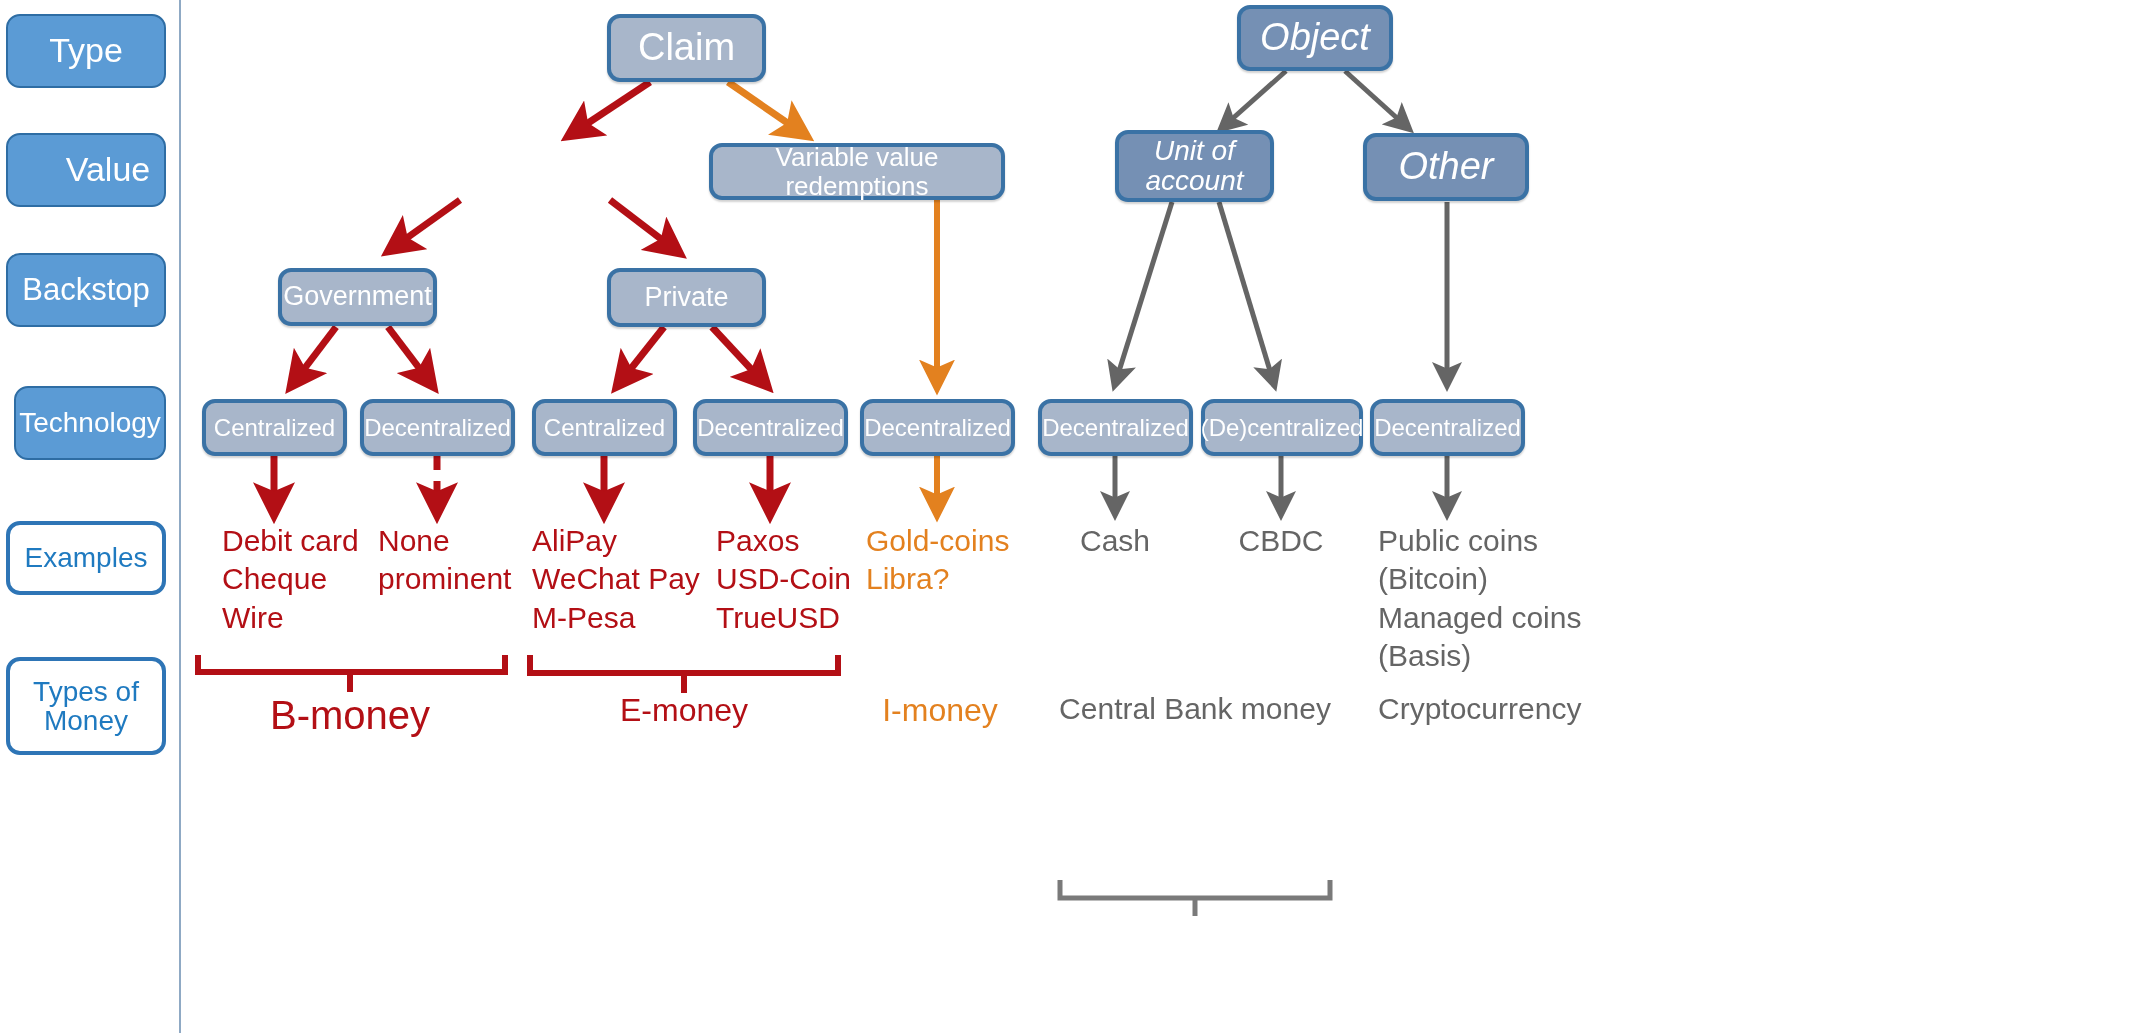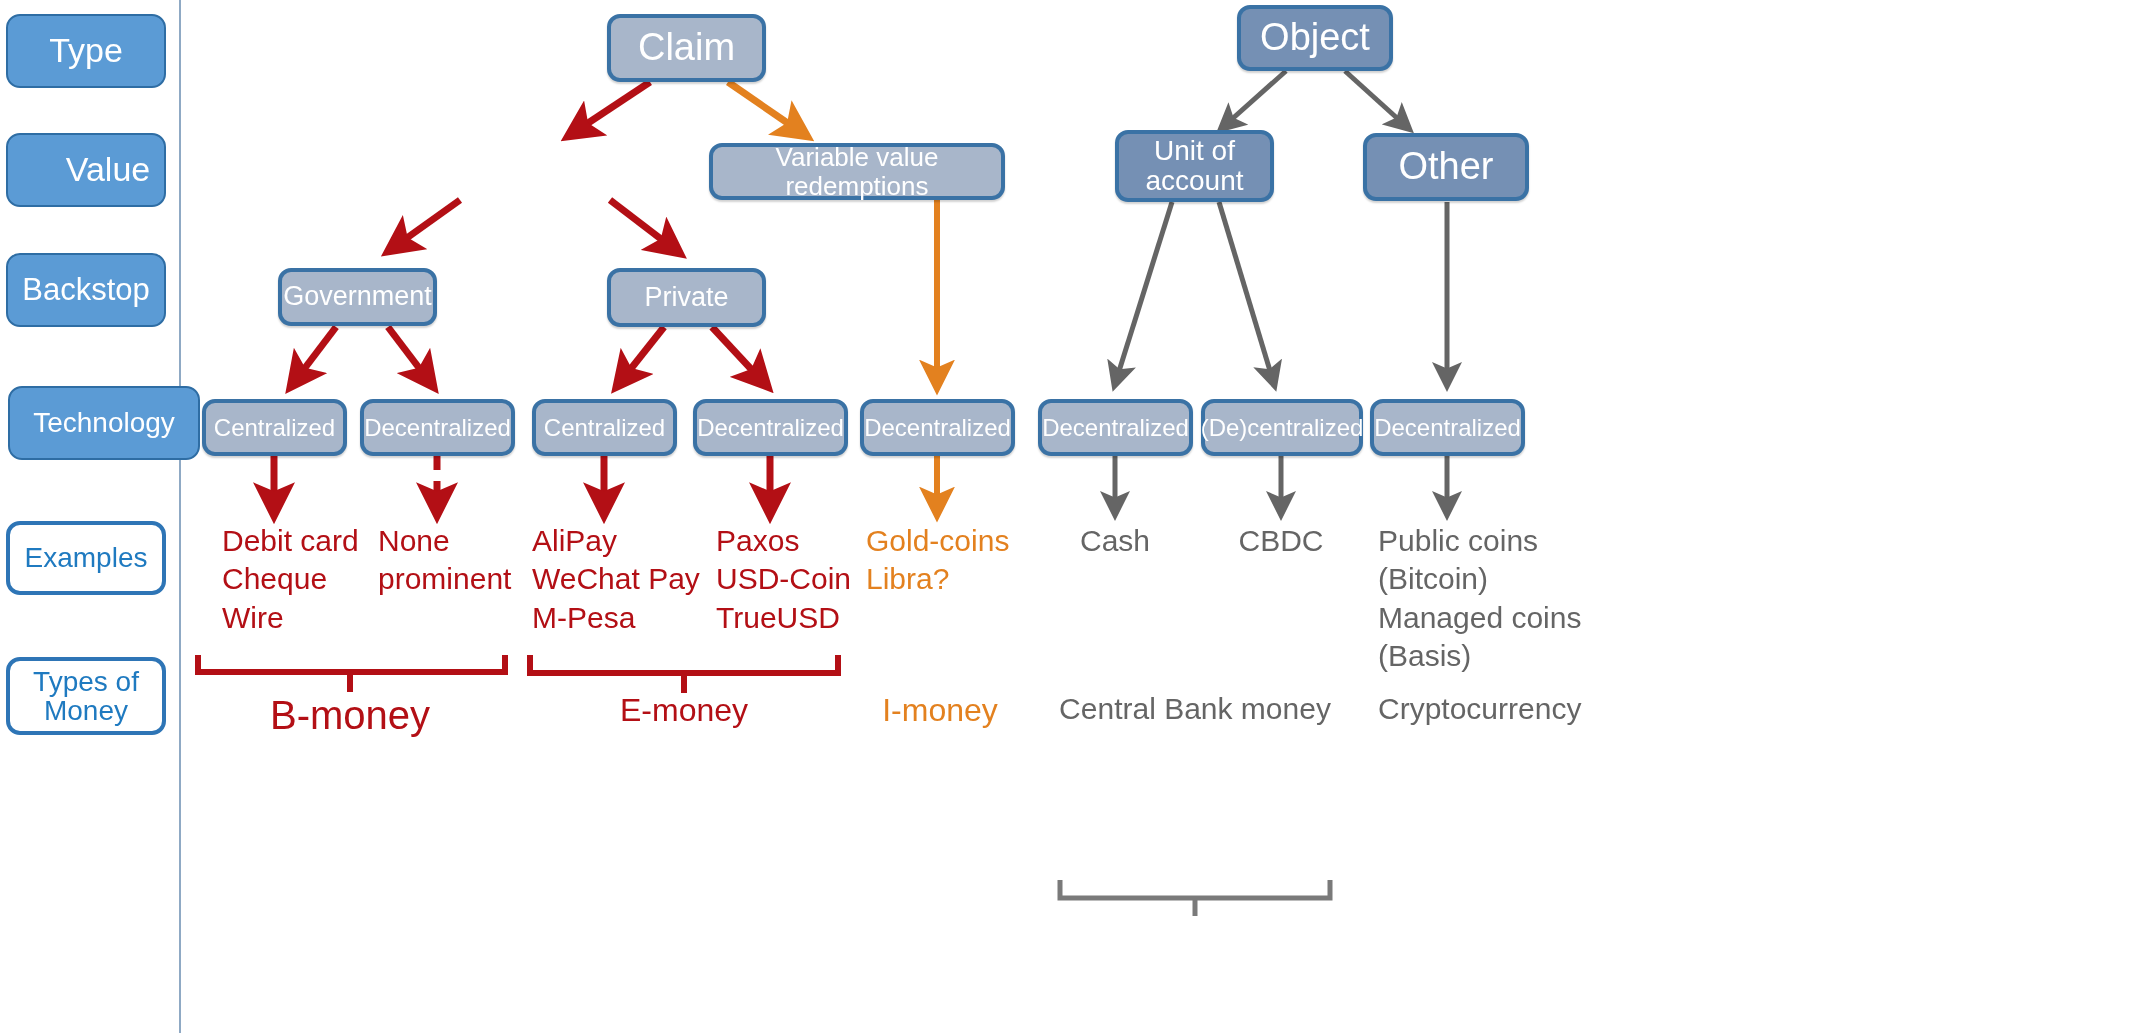--- a/index.html
+++ b/index.html
@@ -33,21 +33,21 @@
     box-sizing:border-box;
     border:4px solid #3a72a5;
     border-radius:13px;
     background:#a8b6ca;
     color:#ffffff;
     display:flex;align-items:center;justify-content:center;
     text-align:center;
     line-height:1.08;
     box-shadow:0 2px 2px rgba(0,0,0,0.18);
   }
-  .node.dark{ background:#7590b4; }
+  .node.dark{ background:#7590b4;font-style:italic; }
 
   
   .txt{
     position:absolute;
     white-space:pre-line;
     line-height:1.28;
   }
   .txt.red{color:#b30f15;}
   .txt.orange{color:#e3811f;}
   .txt.grey{color:#656565;}
@@ -123,27 +123,27 @@
 
   <div class="cat filled" style="left:6px;top:14px;width:160px;height:74px;font-size:34px;">
     <span>Type</span>
   </div>
   <div class="cat filled" style="left:6px;top:133px;width:160px;height:74px;font-size:34px;padding-left:44px;">
     <span>Value</span>
   </div>
   <div class="cat filled" style="left:6px;top:253px;width:160px;height:74px;font-size:31px;">
     <span>Backstop</span>
   </div>
-  <div class="cat filled" style="left:8px;top:386px;width:192px;height:74px;font-size:28px;">
+  <div class="cat filled" style="left:14px;top:386px;width:152px;height:74px;font-size:28px;">
     <span>Technology</span>
   </div>
   <div class="cat hollow" style="left:6px;top:521px;width:160px;height:74px;font-size:28px;">
     <span>Examples</span>
   </div>
-  <div class="cat hollow" style="left:6px;top:657px;width:160px;height:78px;font-size:28px;white-space:pre-line;">
+  <div class="cat hollow" style="left:6px;top:657px;width:160px;height:98px;font-size:28px;white-space:pre-line;">
     <span>Types of
 Money</span>
   </div>
 
   <div class="node" style="left:607px;top:14px;width:159px;height:68px;font-size:38px;">
     <span>Claim</span>
   </div>
   <div class="node dark" style="left:1237px;top:5px;width:156px;height:66px;font-size:38px;">
     <span>Object</span>
   </div>

